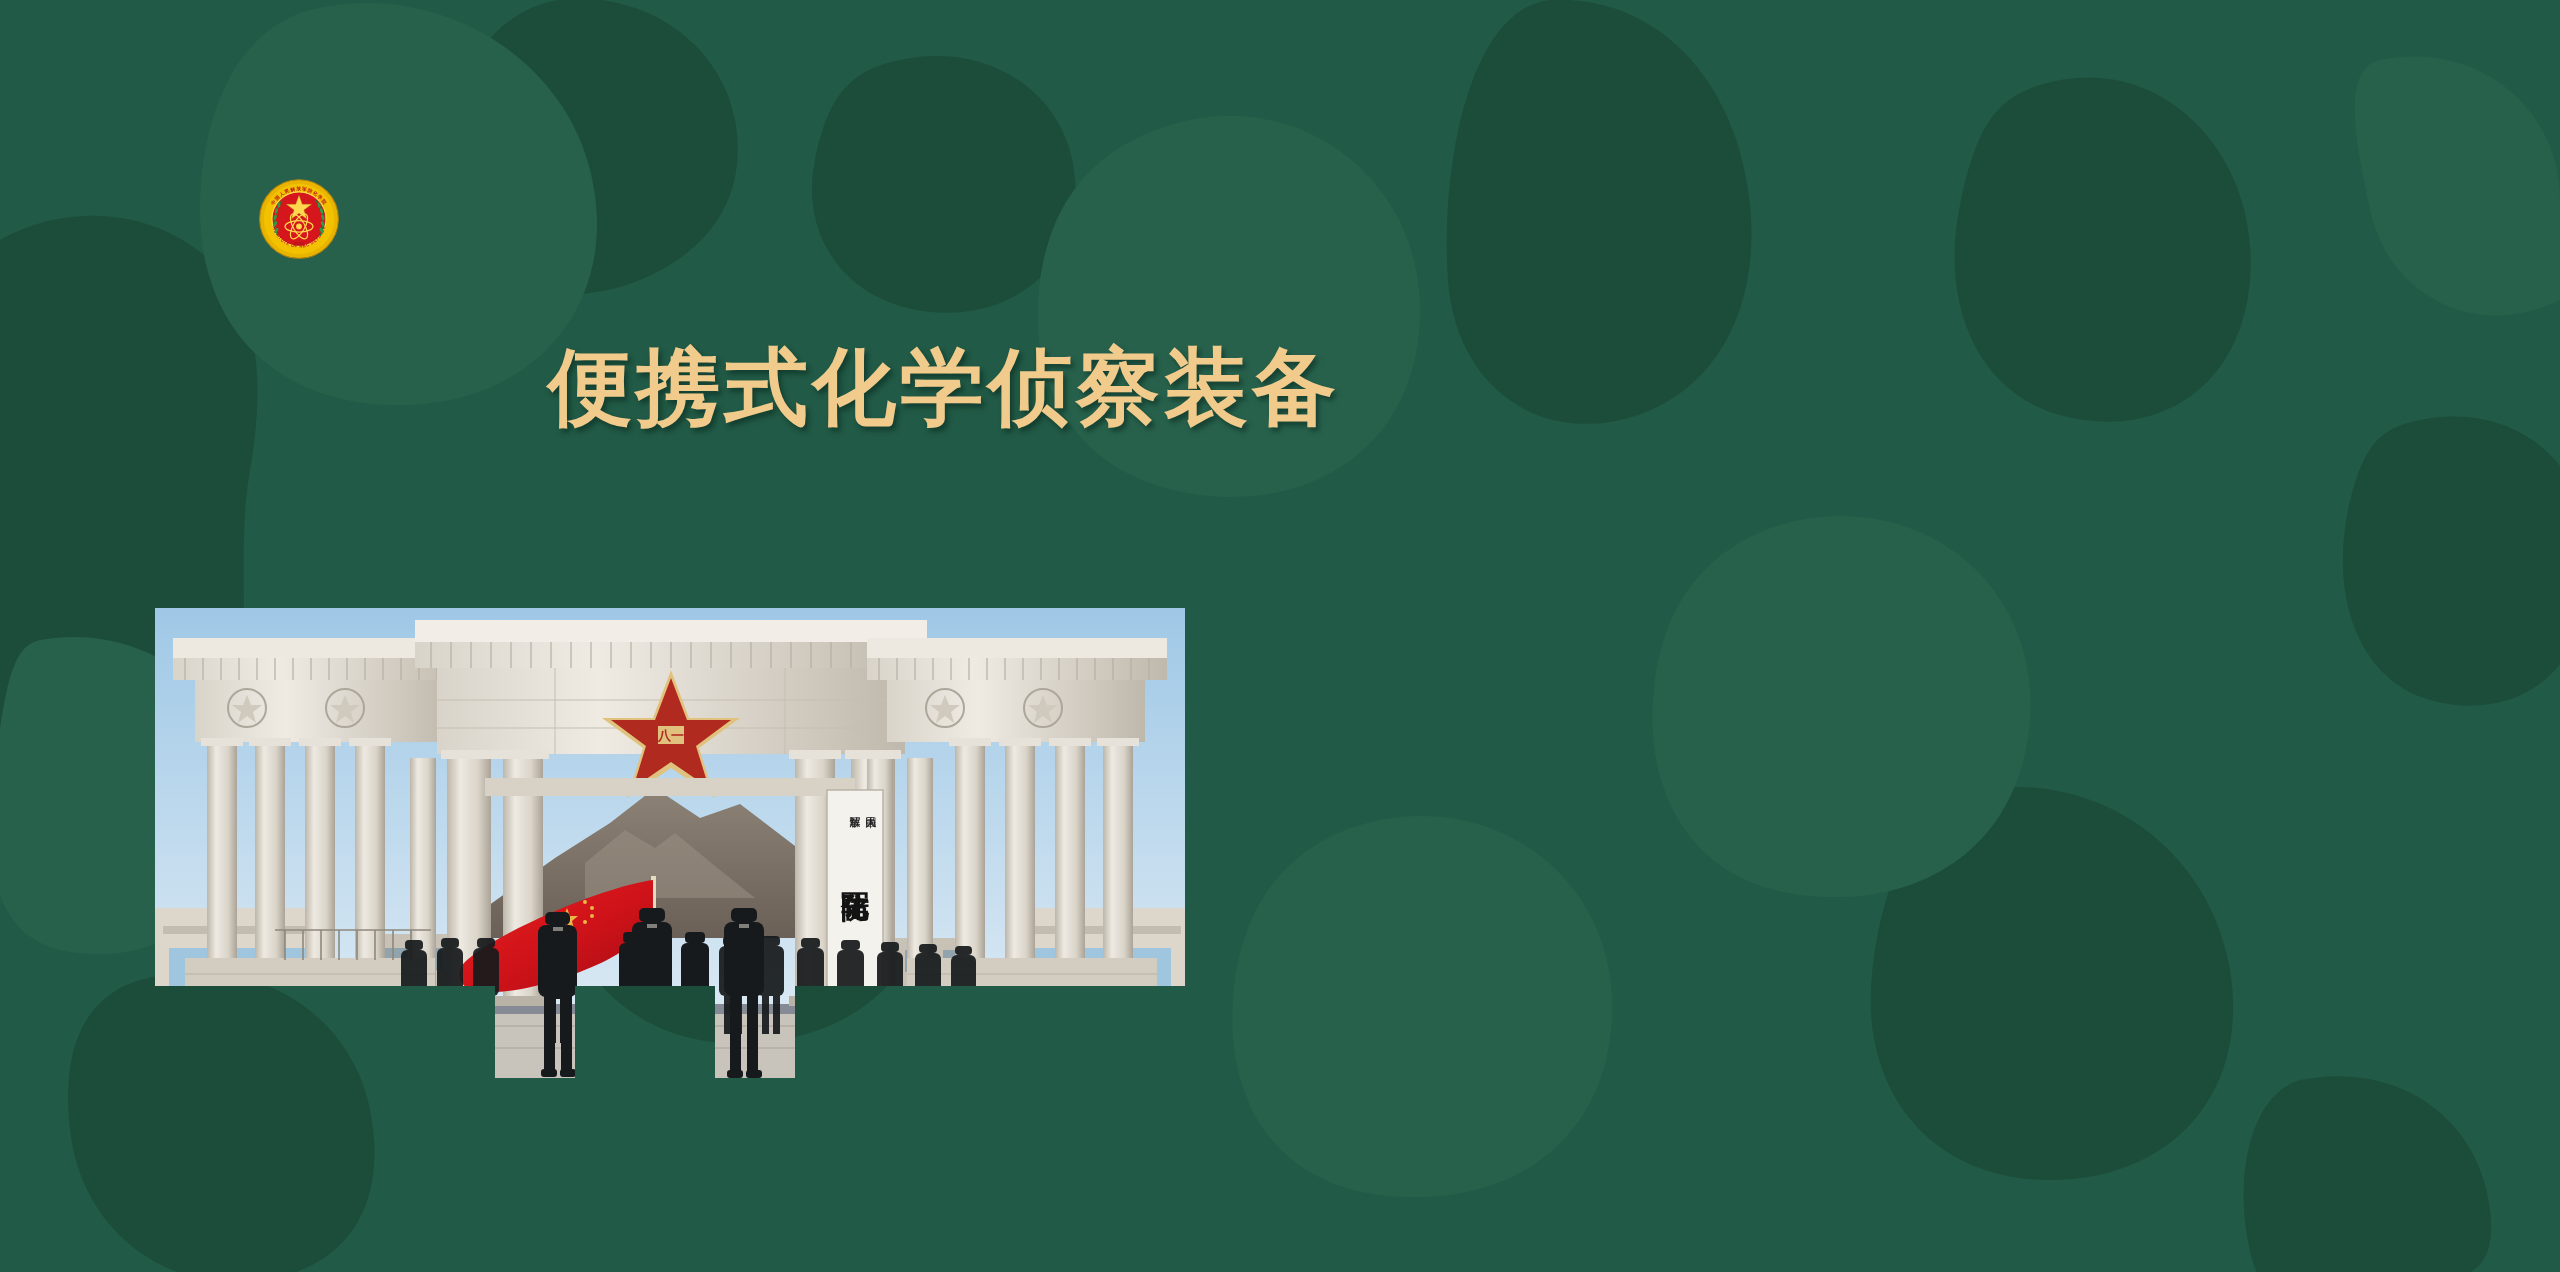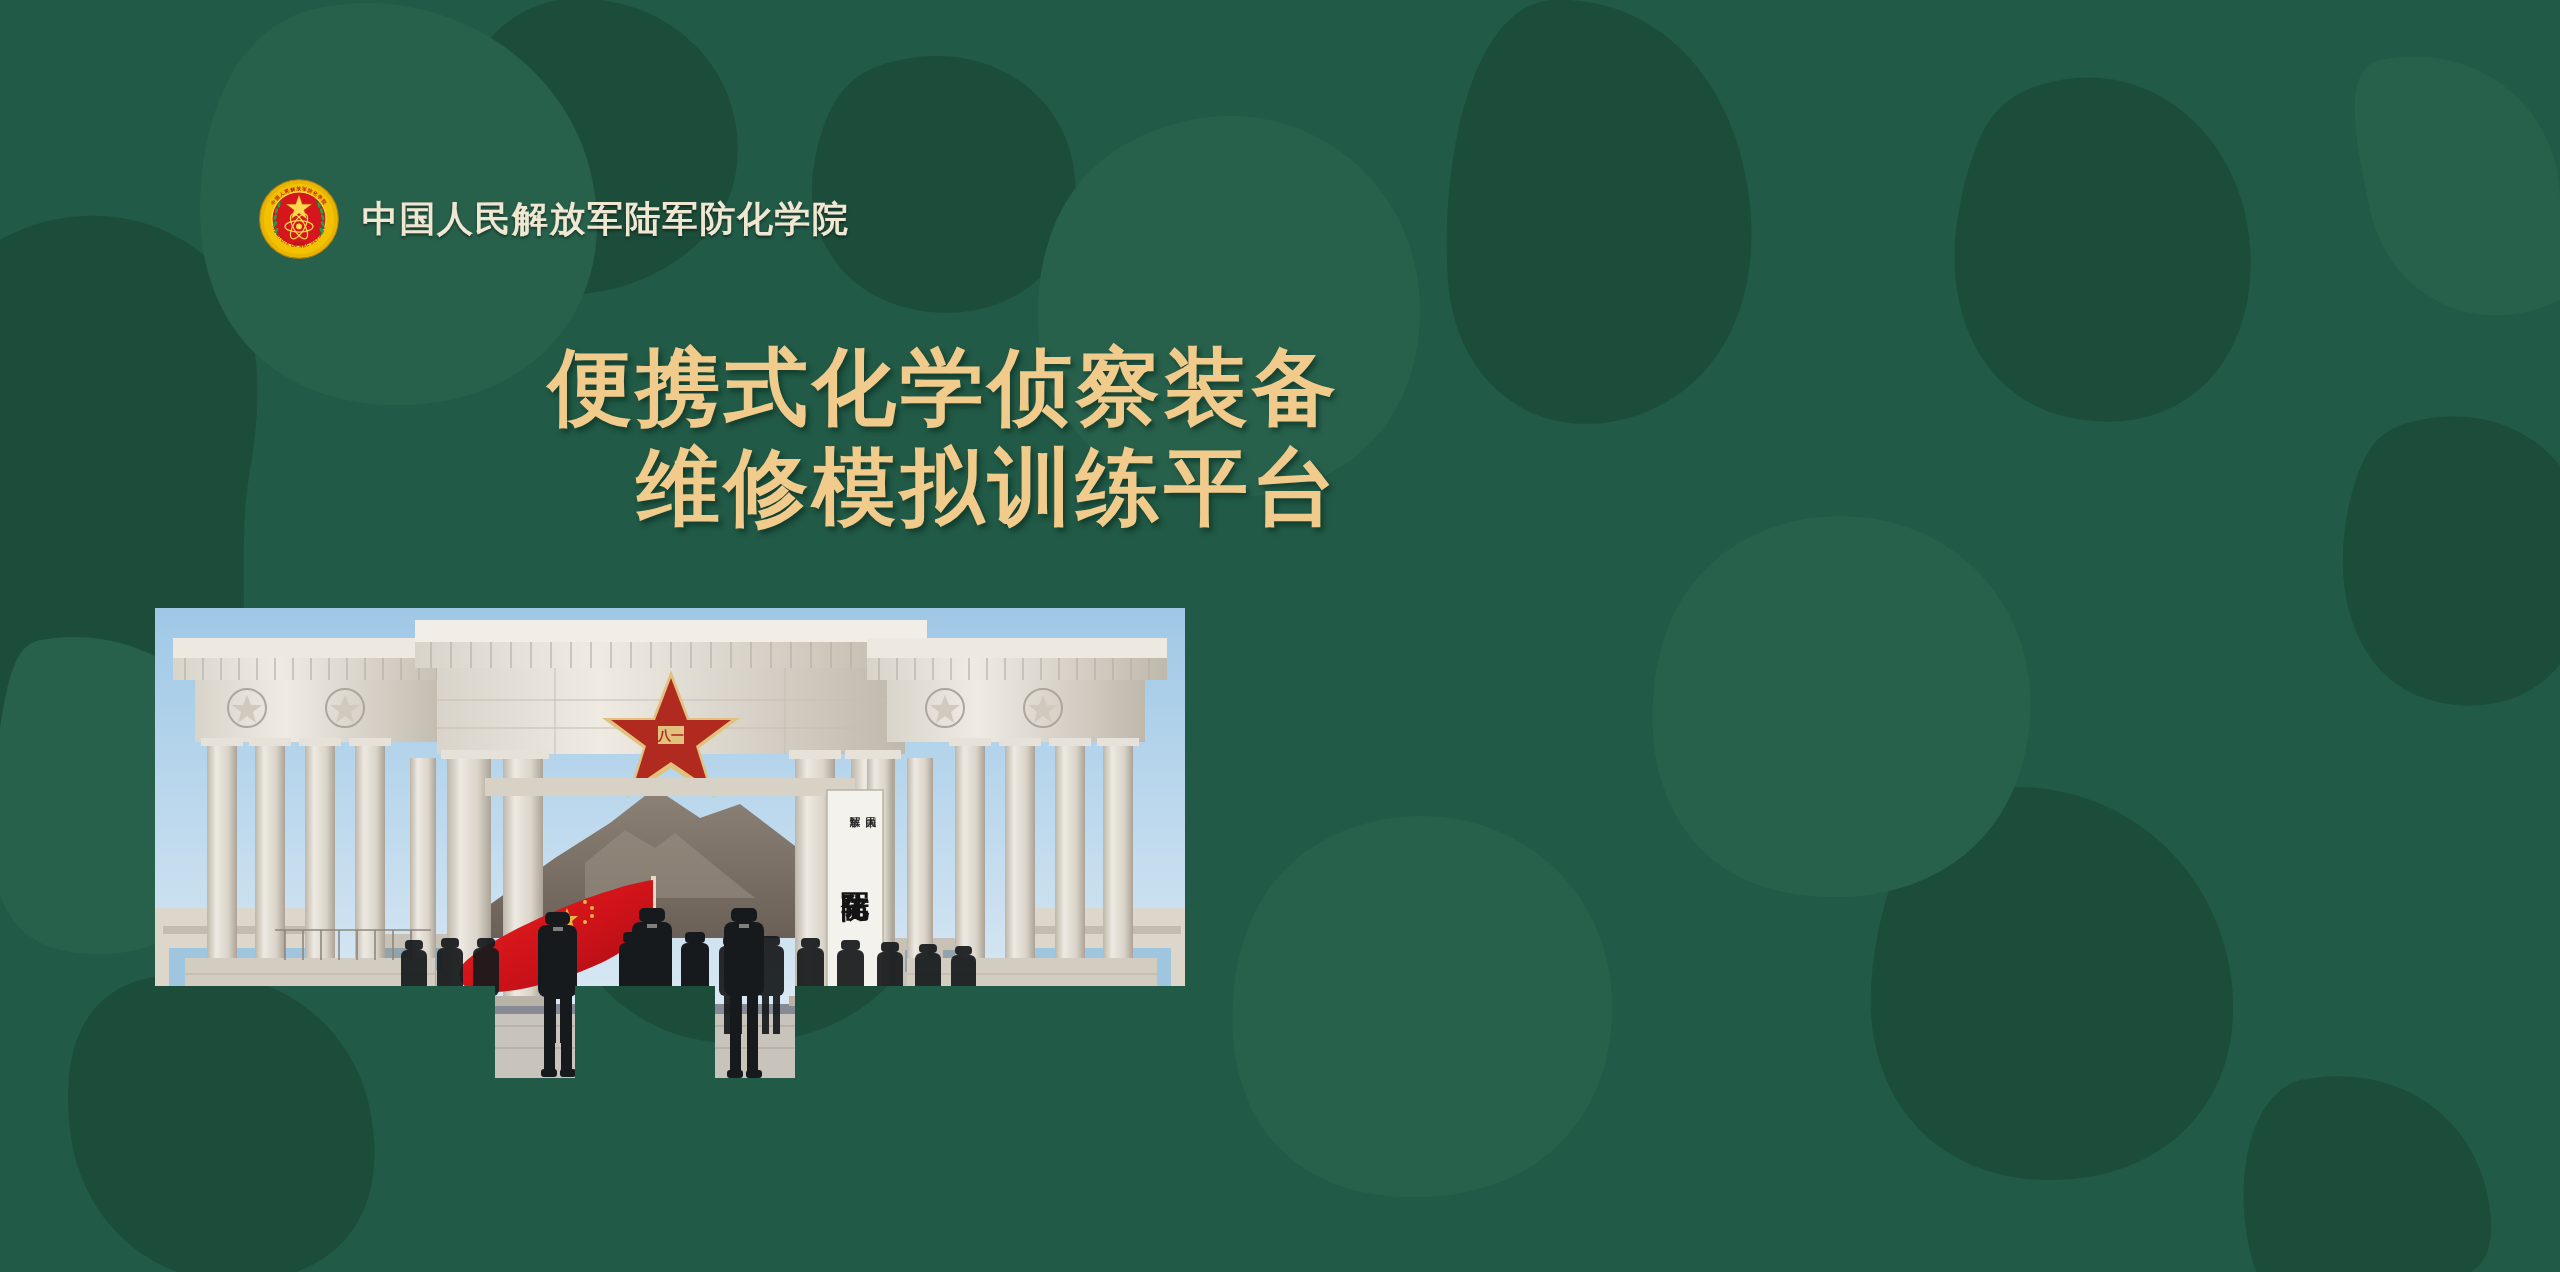--- a/index.html
+++ b/index.html
@@ -163,26 +163,24 @@
       <g stroke="#FFD84D" stroke-width="3" fill="none">
         <ellipse cx="100" cy="118" rx="34" ry="14"></ellipse>
         <ellipse cx="100" cy="118" rx="34" ry="14" transform="rotate(60 100 118)"></ellipse>
         <ellipse cx="100" cy="118" rx="34" ry="14" transform="rotate(120 100 118)"></ellipse>
       </g>
       <circle cx="100" cy="118" r="7" fill="#FFD84D"></circle>
 
       <rect x="88" y="156" width="24" height="9" fill="#C0151A"></rect>
     </svg>
 
-    <div id="institute-name">中国人民解放军陆军防化学院</div>
   </div>
 
   <div id="title-block">
     <div class="title-line" id="title-line-1">便携式化学侦察装备</div>
-    <div class="title-line" id="title-line-2">维修模拟训练平台</div>
   </div>
 
   <div id="photo">
     <svg viewBox="0 0 1030 540" preserveAspectRatio="none">
       <defs>
         <clipPath id="photoClip">
 
           <path d="M0,0 H1030 V378 H640 V470 H560 V378 H420 V470 H340 V378 H0 Z"></path>
         </clipPath>
         <linearGradient id="skyGrad" x1="0" y1="0" x2="0" y2="1">

